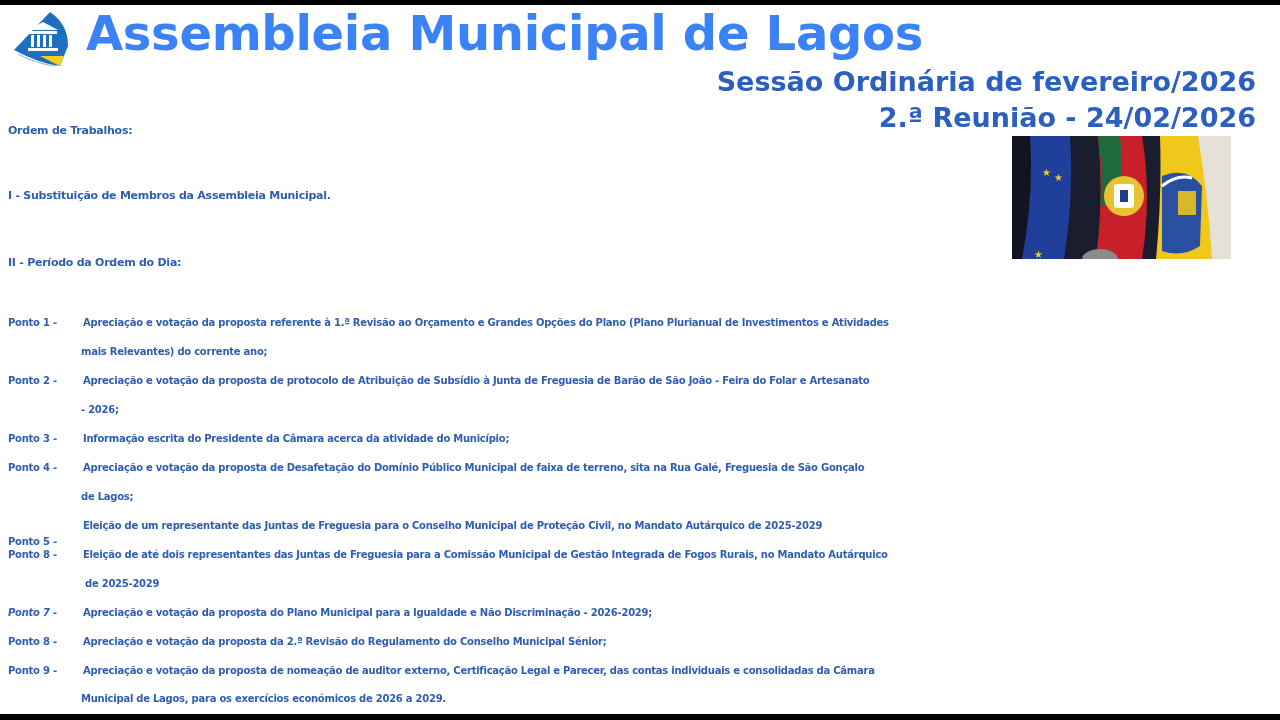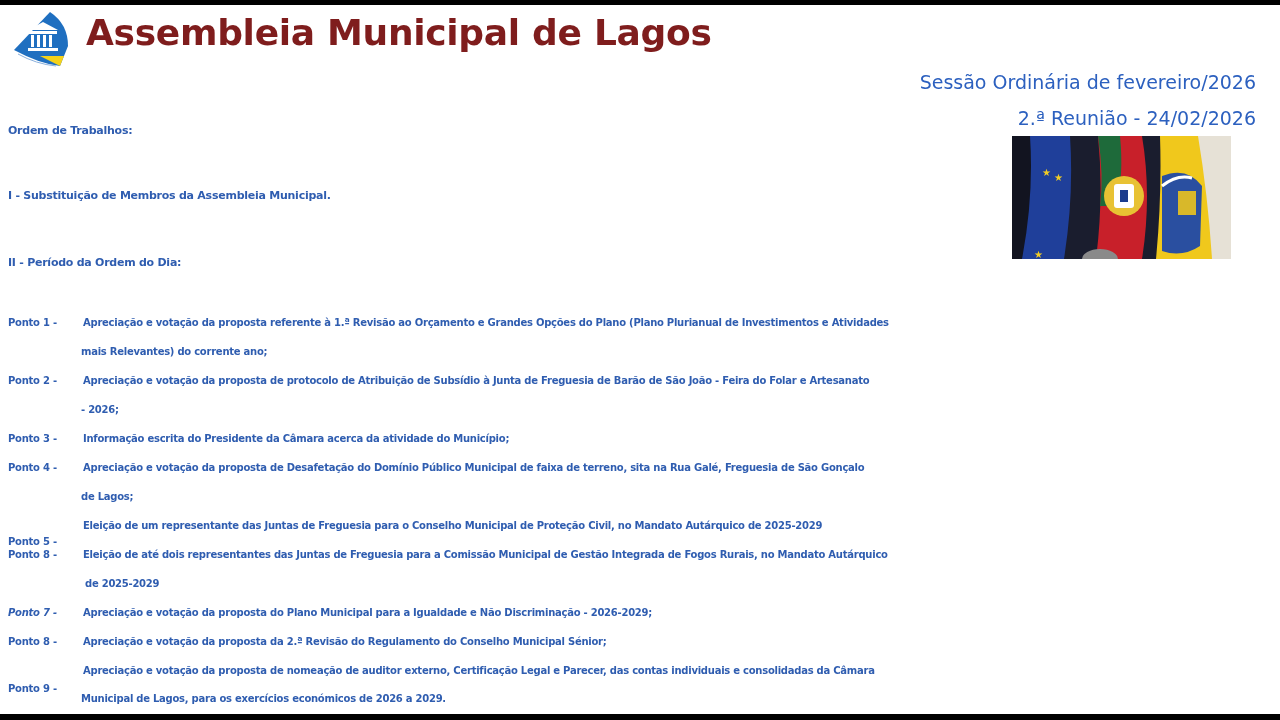--- a/index.html
+++ b/index.html
@@ -20,35 +20,35 @@
     .bar-bottom {
       position: absolute; left: 0; top: 714px; width: 1280px; height: 6px; background: #000;
     }
     .logo {
       position: absolute; left: 10px; top: 10px; width: 62px; height: 58px;
     }
     .title {
       position: absolute;
       left: 86px;
       top: 4px;
-      font-size: 36px;
+      font-size: 48px;
       font-weight: bold;
-      color: #7f1d1d;
+      color: #3b82f6;
       letter-spacing: -0.3px;
       white-space: nowrap;
       line-height: 58px;
     }
     .session {
       position: absolute;
       right: 24px;
       top: 64px;
       text-align: right;
       color: #2c60bf;
-      font-weight: normal;
-      font-size: 19px;
+      font-weight: bold;
+      font-size: 27px;
       line-height: 36px;
       white-space: nowrap;
     }
     .photo {
       position: absolute;
       left: 1012px;
       top: 136px;
       width: 219px;
       height: 123px;
       overflow: hidden;
@@ -172,18 +172,18 @@
   <div class="pt-line" style="left:8px;top:603px;font-style:italic;">Ponto 7 -</div>
   <div class="pt-line" style="left:83px;top:603px;">Apreciação e votação da proposta do Plano Municipal para a Igualdade e Não Discriminação - 2026-2029;</div>
 </div>
 
 <div>
   <div class="pt-line" style="left:8px;top:632px;">Ponto 8 -</div>
   <div class="pt-line" style="left:83px;top:632px;">Apreciação e votação da proposta da 2.ª Revisão do Regulamento do Conselho Municipal Sénior;</div>
 </div>
 
 <div>
-  <div class="pt-line" style="left:8px;top:661px;margin-top:18px;">Ponto 9 -</div>
+  <div class="pt-line" style="left:8px;top:661px;">Ponto 9 -</div>
   <div class="pt-line" style="left:83px;top:661px;">Apreciação e votação da proposta de nomeação de auditor externo, Certificação Legal e Parecer, das contas individuais e consolidadas da Câmara</div>
   <div class="pt-line" style="left:81px;top:689px;">Municipal de Lagos, para os exercícios económicos de 2026 a 2029.</div>
 </div>
 
 <div class="bar-bottom"></div>
 
 </body></html>

